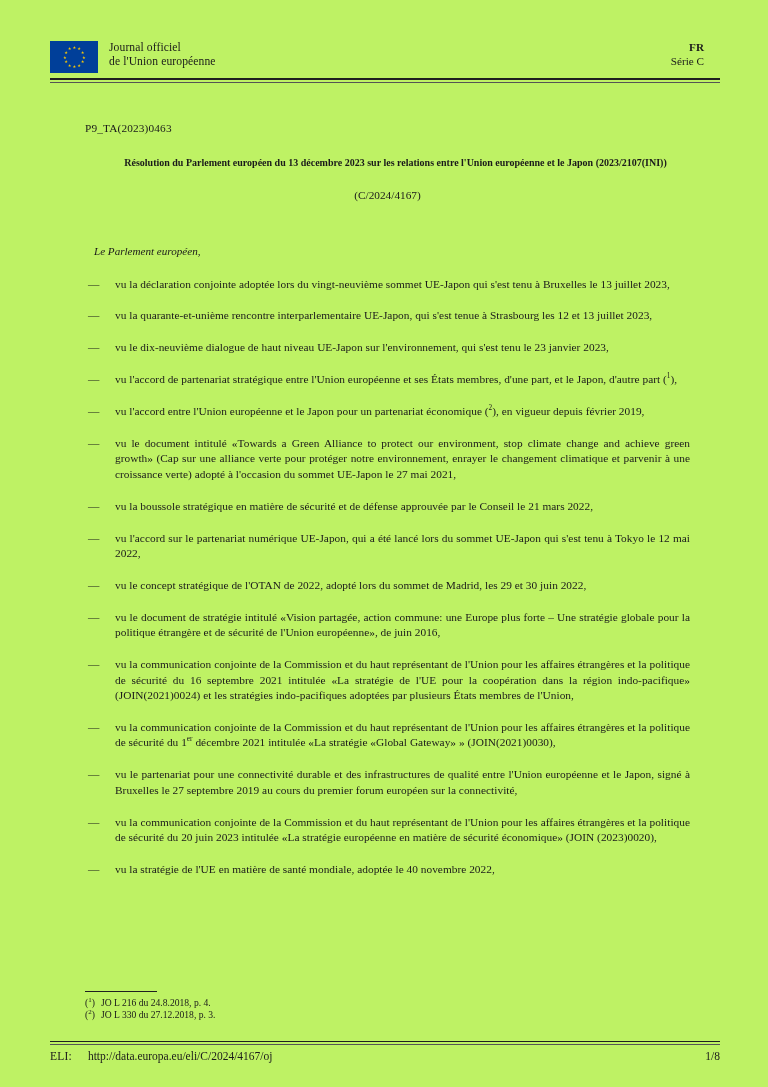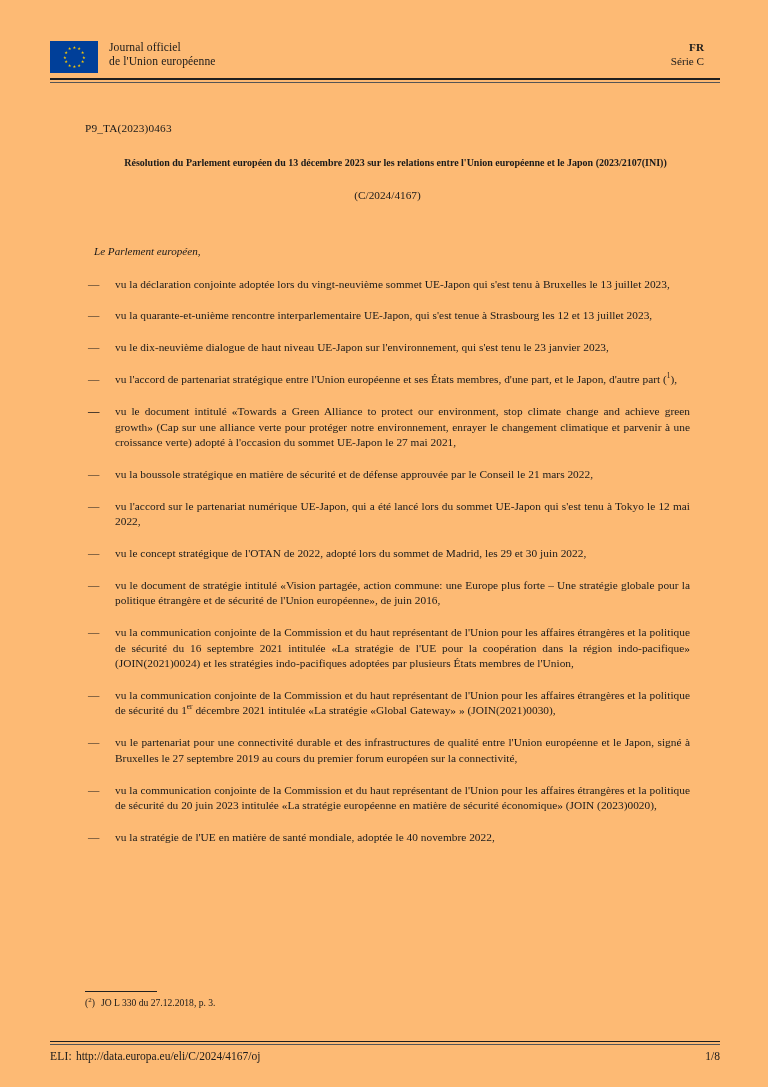--- a/index.html
+++ b/index.html
@@ -5,21 +5,21 @@
   html, body {
     margin: 0;
     padding: 0;
     background: #b9b9b9;
   }
   .page {
     position: relative;
     width: 768px;
     height: 1087px;
     margin: 0 auto;
-    background: #fdba74;
+    background: #bef264;
     font-family: "Liberation Serif", "DejaVu Serif", serif;
     color: #1a1a1a;
     box-sizing: border-box;
     overflow: hidden;
   }
 
   
   .header {
     position: absolute;
     left: 50px;
@@ -229,21 +229,21 @@
   }
   .footer .eli {
     position: absolute;
     left: 0;
     top: 0;
   }
   .footer .eli-label {
     letter-spacing: 0.2px;
   }
   .footer .eli-url {
-    margin-left: 4px;
+    margin-left: 16px;
   }
   .footer .pageno {
     position: absolute;
     right: 0;
     top: 0;
   }
 </style>
 </head>
 <body>
 
@@ -283,36 +283,37 @@
     <p class="ta-code">P9_TA(2023)0463</p>
     <p class="resolution">Résolution du Parlement européen du 13 décembre 2023 sur les relations entre l'Union européenne et le Japon (2023/2107(INI))</p>
     <p class="celex">(C/2024/4167)</p>
     <p class="preamble">Le Parlement européen,</p>
 
     <ul class="indents" id="indents">
         <li class="indent"><span class="dash">—</span><span>vu la déclaration conjointe adoptée lors du vingt-neuvième sommet UE-Japon qui s'est tenu à Bruxelles le 13 juillet 2023,</span></li>
         <li class="indent"><span class="dash">—</span><span>vu la quarante-et-unième rencontre interparlementaire UE-Japon, qui s'est tenue à Strasbourg les 12 et 13 juillet 2023,</span></li>
         <li class="indent"><span class="dash">—</span><span>vu le dix-neuvième dialogue de haut niveau UE-Japon sur l'environnement, qui s'est tenu le 23 janvier 2023,</span></li>
         <li class="indent"><span class="dash">—</span><span>vu l'accord de partenariat stratégique entre l'Union européenne et ses États membres, d'une part, et le Japon, d'autre part (<sup>1</sup>),</span></li>
-        <li class="indent"><span class="dash">—</span></li>
+        <li class="indent"><span class="dash">—</span><span>vu l'accord entre l'Union européenne et le Japon pour un partenariat économique (<sup>2</sup>), en vigueur depuis février 2019,</span></li>
         <li class="indent"><span class="dash">—</span><span>vu le document intitulé «Towards a Green Alliance to protect our environment, stop climate change and achieve green growth» (Cap sur une alliance verte pour protéger notre environnement, enrayer le changement climatique et parvenir à une croissance verte) adopté à l'occasion du sommet UE-Japon le 27 mai 2021,</span></li>
         <li class="indent"><span class="dash">—</span><span>vu la boussole stratégique en matière de sécurité et de défense approuvée par le Conseil le 21 mars 2022,</span></li>
         <li class="indent"><span class="dash">—</span><span>vu l'accord sur le partenariat numérique UE-Japon, qui a été lancé lors du sommet UE-Japon qui s'est tenu à Tokyo le 12 mai 2022,</span></li>
         <li class="indent"><span class="dash">—</span><span>vu le concept stratégique de l'OTAN de 2022, adopté lors du sommet de Madrid, les 29 et 30 juin 2022,</span></li>
         <li class="indent"><span class="dash">—</span><span>vu le document de stratégie intitulé «Vision partagée, action commune: une Europe plus forte – Une stratégie globale pour la politique étrangère et de sécurité de l'Union européenne», de juin 2016,</span></li>
         <li class="indent"><span class="dash">—</span><span>vu la communication conjointe de la Commission et du haut représentant de l'Union pour les affaires étrangères et la politique de sécurité du 16 septembre 2021 intitulée «La stratégie de l'UE pour la coopération dans la région indo-pacifique» (JOIN(2021)0024) et les stratégies indo-pacifiques adoptées par plusieurs États membres de l'Union,</span></li>
         <li class="indent"><span class="dash">—</span><span>vu la communication conjointe de la Commission et du haut représentant de l'Union pour les affaires étrangères et la politique de sécurité du 1<sup>er</sup> décembre 2021 intitulée «La stratégie «Global Gateway» » (JOIN(2021)0030),</span></li>
         <li class="indent"><span class="dash">—</span><span>vu le partenariat pour une connectivité durable et des infrastructures de qualité entre l'Union européenne et le Japon, signé à Bruxelles le 27 septembre 2019 au cours du premier forum européen sur la connectivité,</span></li>
         <li class="indent"><span class="dash">—</span><span>vu la communication conjointe de la Commission et du haut représentant de l'Union pour les affaires étrangères et la politique de sécurité du 20 juin 2023 intitulée «La stratégie européenne en matière de sécurité économique» (JOIN (2023)0020),</span></li>
         <li class="indent"><span class="dash">—</span><span>vu la stratégie de l'UE en matière de santé mondiale, adoptée le 40 novembre 2022,</span></li>
       </ul>
   </div>
 
   <div class="fn-rule"></div>
   <div class="footnotes" id="footnotes">
+      <div class="fn"><span class="fn-lbl">(<sup>1</sup>)</span><span>JO L 216 du 24.8.2018, p. 4.</span></div>
       <div class="fn"><span class="fn-lbl">(<sup>2</sup>)</span><span>JO L 330 du 27.12.2018, p. 3.</span></div>
     </div>
 
   <div class="footer-rule"></div>
   <div class="footer-rule2"></div>
   <div class="footer">
     <div class="eli">
       <span class="eli-label">ELI:</span><span class="eli-url">http://data.europa.eu/eli/C/2024/4167/oj</span>
     </div>
     <div class="pageno">1/8</div>

